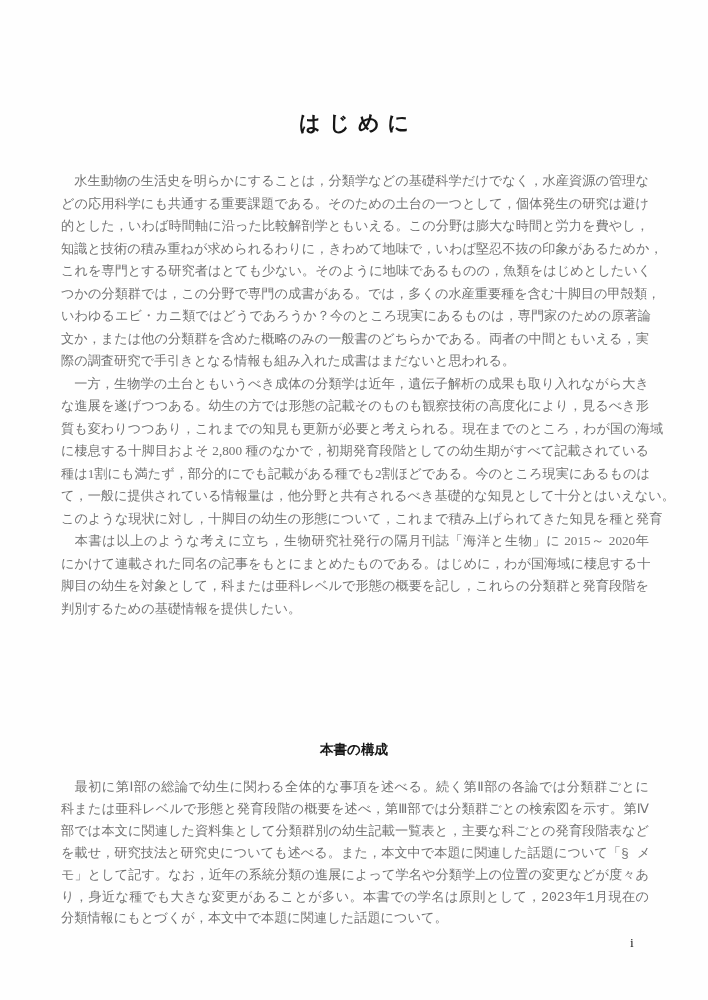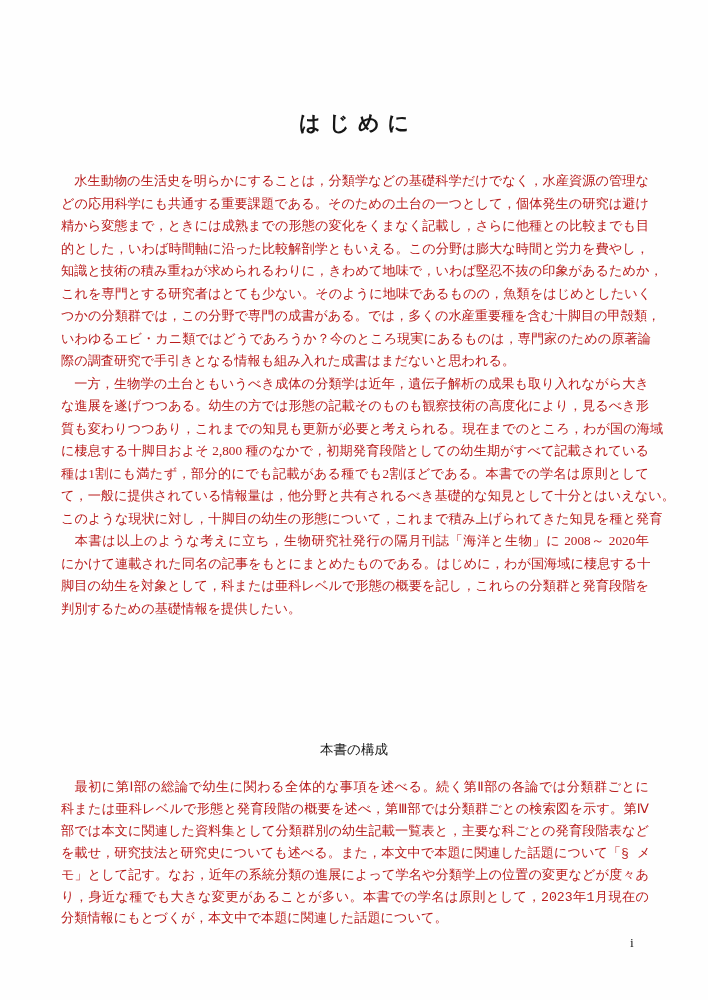--- a/index.html
+++ b/index.html
@@ -36,35 +36,35 @@
   }
   .text-block.intro { top: 170px; }
   .text-block.intro .line { line-height: 22.5px; }
   .text-block.section-body { top: 777px; font-family: Liberation Mono, monospace; }
   .text-block.section-body .line { line-height: 21.9px; }
   .line {
     font-size: 13.2px;
     white-space: nowrap;
     text-align: justify;
     text-align-last: justify;
-    color: #b91c1c;
+    color: #737373;
   }
   .line.para-end {
     text-align-last: left;
   }
   .section-heading {
     position: absolute;
     top: 741px;
     left: 0;
     width: 708px;
     margin: 0;
     text-align: center;
     font-family: "Liberation Sans", "DejaVu Sans", sans-serif;
     font-size: 13.5px;
-    font-weight: 400;
+    font-weight: 700;
     color: #161616;
   }
   .page-number {
     position: absolute;
     top: 935px;
     left: 618px;
     width: 28px;
     text-align: center;
     font-size: 13.5px;
     color: #222222;
@@ -72,35 +72,35 @@
 </style>
 </head>
 <body>
 
 <div class="page">
   <h1 class="doc-title">はじめに</h1>
 
   <div class="text-block intro">
       <div class="line">　水生動物の生活史を明らかにすることは，分類学などの基礎科学だけでなく，水産資源の管理な</div>
       <div class="line">どの応用科学にも共通する重要課題である。そのための土台の一つとして，個体発生の研究は避け</div>
-      <div class="line">精から変態まで，ときには成熟までの形態の変化をくまなく記載し，さらに他種との比較までも目</div>
       <div class="line">的とした，いわば時間軸に沿った比較解剖学ともいえる。この分野は膨大な時間と労力を費やし，</div>
       <div class="line">知識と技術の積み重ねが求められるわりに，きわめて地味で，いわば堅忍不抜の印象があるためか，</div>
       <div class="line">これを専門とする研究者はとても少ない。そのように地味であるものの，魚類をはじめとしたいく</div>
       <div class="line">つかの分類群では，この分野で専門の成書がある。では，多くの水産重要種を含む十脚目の甲殻類，</div>
       <div class="line">いわゆるエビ・カニ類ではどうであろうか？今のところ現実にあるものは，専門家のための原著論</div>
+      <div class="line">文か，または他の分類群を含めた概略のみの一般書のどちらかである。両者の中間ともいえる，実</div>
       <div class="line para-end">際の調査研究で手引きとなる情報も組み入れた成書はまだないと思われる。</div>
       <div class="line">　一方，生物学の土台ともいうべき成体の分類学は近年，遺伝子解析の成果も取り入れながら大き</div>
       <div class="line">な進展を遂げつつある。幼生の方では形態の記載そのものも観察技術の高度化により，見るべき形</div>
       <div class="line">質も変わりつつあり，これまでの知見も更新が必要と考えられる。現在までのところ，わが国の海域</div>
       <div class="line">に棲息する十脚目およそ 2,800 種のなかで，初期発育段階としての幼生期がすべて記載されている</div>
-      <div class="line">種は1割にも満たず，部分的にでも記載がある種でも2割ほどである。本書での学名は原則として</div>
+      <div class="line">種は1割にも満たず，部分的にでも記載がある種でも2割ほどである。今のところ現実にあるものは</div>
       <div class="line">て，一般に提供されている情報量は，他分野と共有されるべき基礎的な知見として十分とはいえない。</div>
       <div class="line">このような現状に対し，十脚目の幼生の形態について，これまで積み上げられてきた知見を種と発育</div>
-      <div class="line">　本書は以上のような考えに立ち，生物研究社発行の隔月刊誌「海洋と生物」に 2008～ 2020年</div>
+      <div class="line">　本書は以上のような考えに立ち，生物研究社発行の隔月刊誌「海洋と生物」に 2015～ 2020年</div>
       <div class="line">にかけて連載された同名の記事をもとにまとめたものである。はじめに，わが国海域に棲息する十</div>
       <div class="line">脚目の幼生を対象として，科または亜科レベルで形態の概要を記し，これらの分類群と発育段階を</div>
       <div class="line para-end">判別するための基礎情報を提供したい。</div>
     </div>
 
   <h2 class="section-heading">本書の構成</h2>
 
   <div class="text-block section-body">
       <div class="line">　最初に第Ⅰ部の総論で幼生に関わる全体的な事項を述べる。続く第Ⅱ部の各論では分類群ごとに</div>
       <div class="line">科または亜科レベルで形態と発育段階の概要を述べ，第Ⅲ部では分類群ごとの検索図を示す。第Ⅳ</div>

